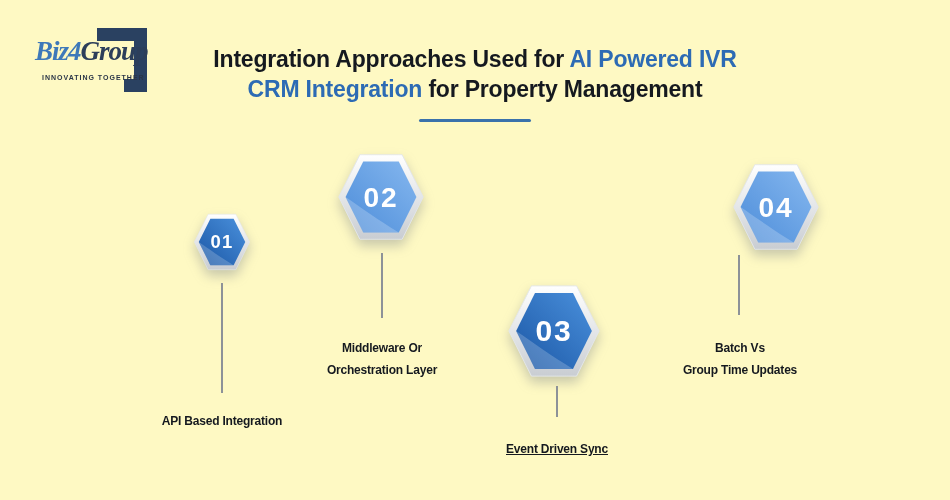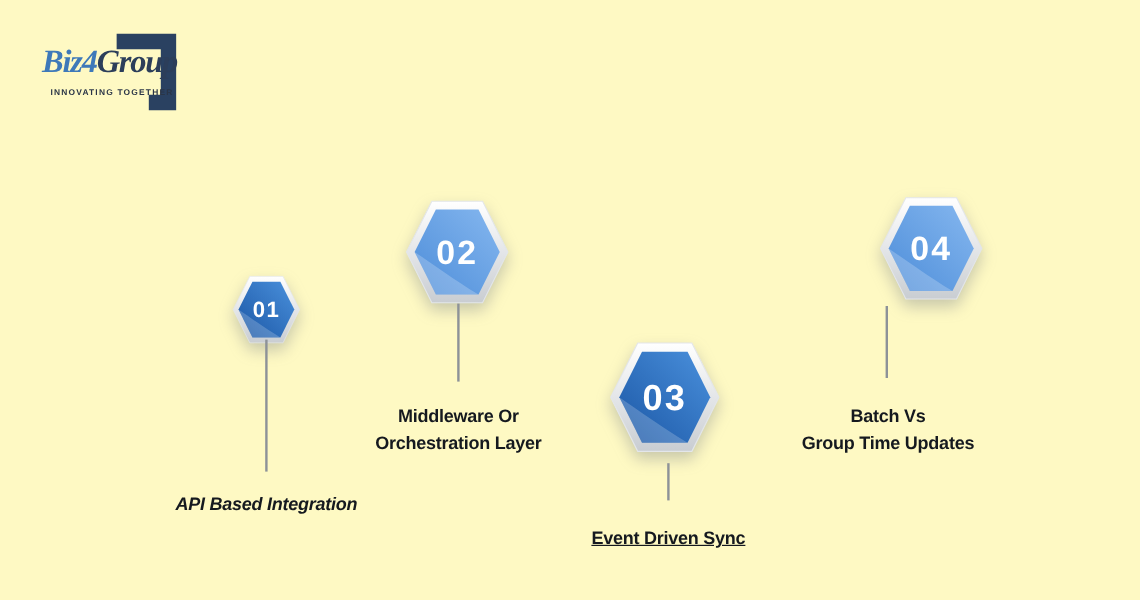--- a/index.html
+++ b/index.html
@@ -45,29 +45,29 @@
   .step{display:contents;}
   .hex{position:absolute;filter:drop-shadow(0 6px 6px rgba(100,110,125,0.35));}
   .hex svg{display:block;width:100%;height:100%;}
   .hex-num{
     font-family:"Liberation Sans", sans-serif;
     font-weight:600;letter-spacing:2px;
   }
   .connector{position:absolute;width:1.5px;background:#8d9298;}
   .label{
     position:absolute;width:260px;text-align:center;
-    font-size:15px;font-weight:700;color:#15191f;
+    font-size:12px;font-weight:700;color:#15191f;
     line-height:22px;white-space:pre-line;letter-spacing:-0.2px;
   }
 
-  .hex1{left:193px;top:228px;width:58px;height:60px;}
+  .hex1{left:193px;top:212px;width:58px;height:60px;}
   .con1{left:221px;top:283px;height:110px;}
-  .lab1{left:92px;top:410px;font-style:italic;}
+  .lab1{left:92px;top:410px;}
 
-  .hex2{left:337px;top:164px;width:88px;height:92px;}
+  .hex2{left:337px;top:151px;width:88px;height:92px;}
   .con2{left:381px;top:253px;height:65px;}
   .lab2{left:252px;top:337px;}
 
   .hex3{left:507px;top:282px;width:94px;height:98px;}
   .con3{left:556px;top:386px;height:31px;}
   .lab3{left:427px;top:438px;text-decoration:underline;}
 
   .hex4{left:732px;top:161px;width:88px;height:92px;}
   .con4{left:738px;top:255px;height:60px;}
   .lab4{left:610px;top:337px;}
@@ -98,20 +98,25 @@
   
   <div class="logo">
     <svg class="logo-bracket" viewBox="0 0 50 64">
       <path d="M0 0 H50 V64 H27 V51 H37 V13 H0 Z" fill="#2a4161"></path>
     </svg>
     <div class="brand"><span class="b-blue">Biz</span><span class="b-blue">4</span><span class="b-navy">Group</span></div>
     <div class="tagline">INNOVATING TOGETHER</div>
   </div>
 
   
+  <div class="title">
+    <div><span class="t-dark">Integration Approaches Used for </span><span class="t-blue">AI Powered IVR</span></div>
+    <div><span class="t-blue">CRM Integration</span><span class="t-dark"> for Property Management</span></div>
+    <div class="title-divider"></div>
+  </div>
 
   
   <div class="step">
     <div class="hex hex1">
       <svg viewBox="0 0 100 104">
         <polygon points="2,52 26,4 74,4 98,52 74,100 26,100" fill="url(#gradRing)" stroke="#e3e6ea" stroke-width="1"></polygon>
         <polygon points="9.7,52 29.8,11.7 70.2,11.7 90.3,52 70.2,92.3 29.8,92.3" fill="url(#gradDark)"></polygon>
         <path d="M9.7 52 L29.8 92.3 L70.2 92.3 C48 79 26 63 9.7 52 Z" fill="rgba(255,255,255,0.20)"></path>
         <text class="hex-num" x="50" y="63" text-anchor="middle" font-size="32" fill="#ffffff">01</text>
       </svg>

